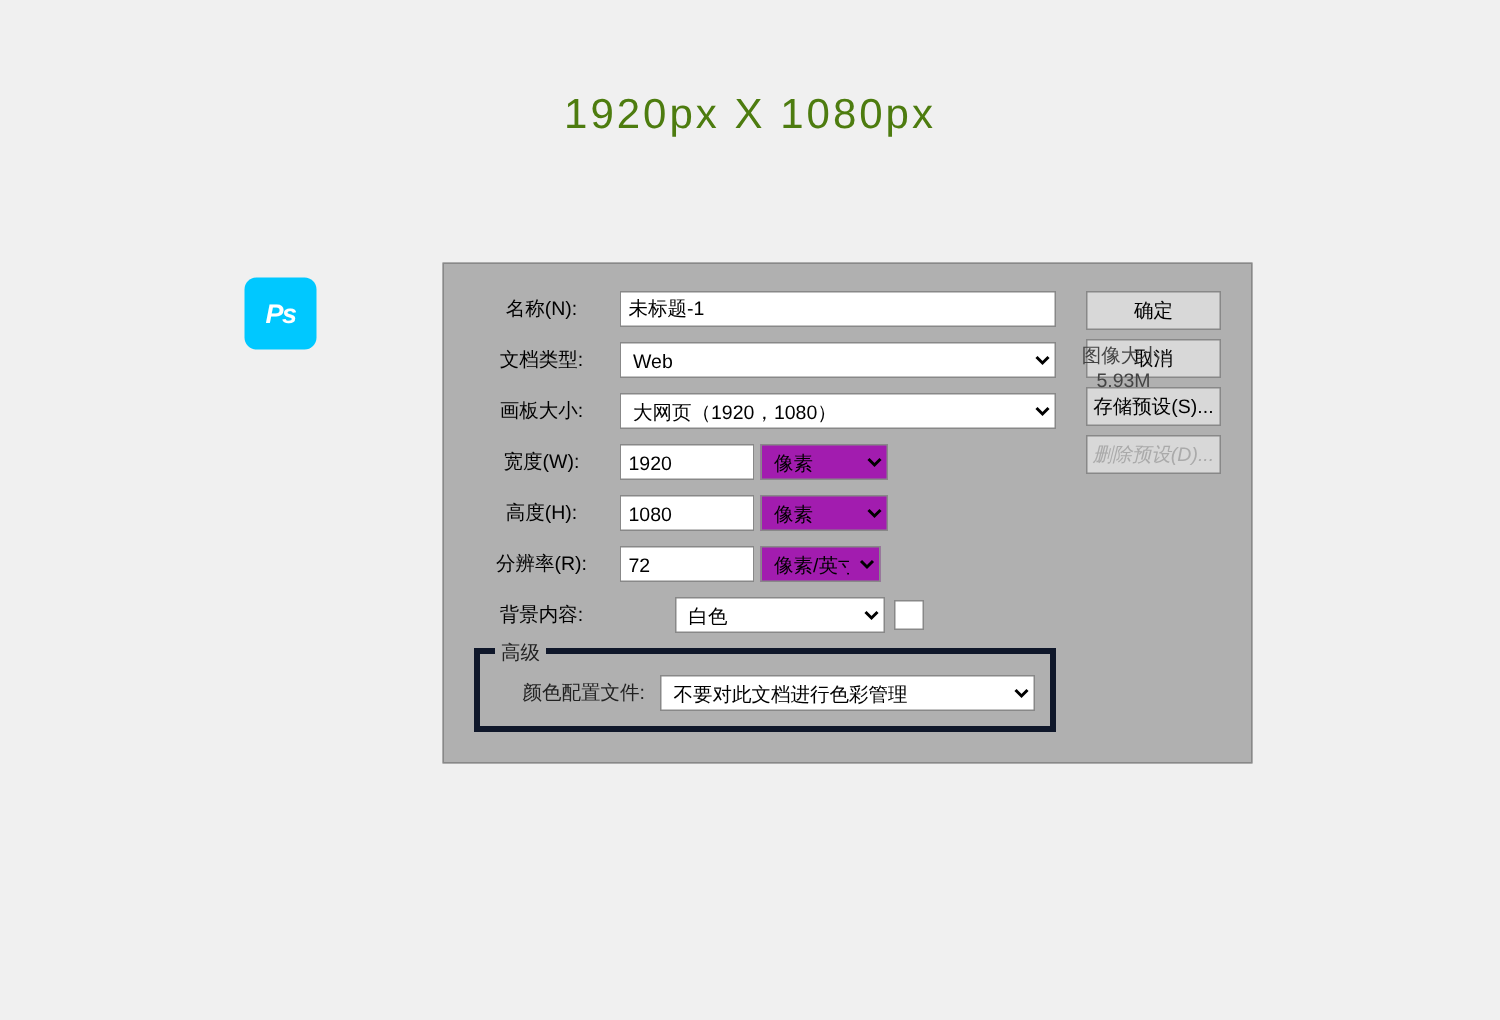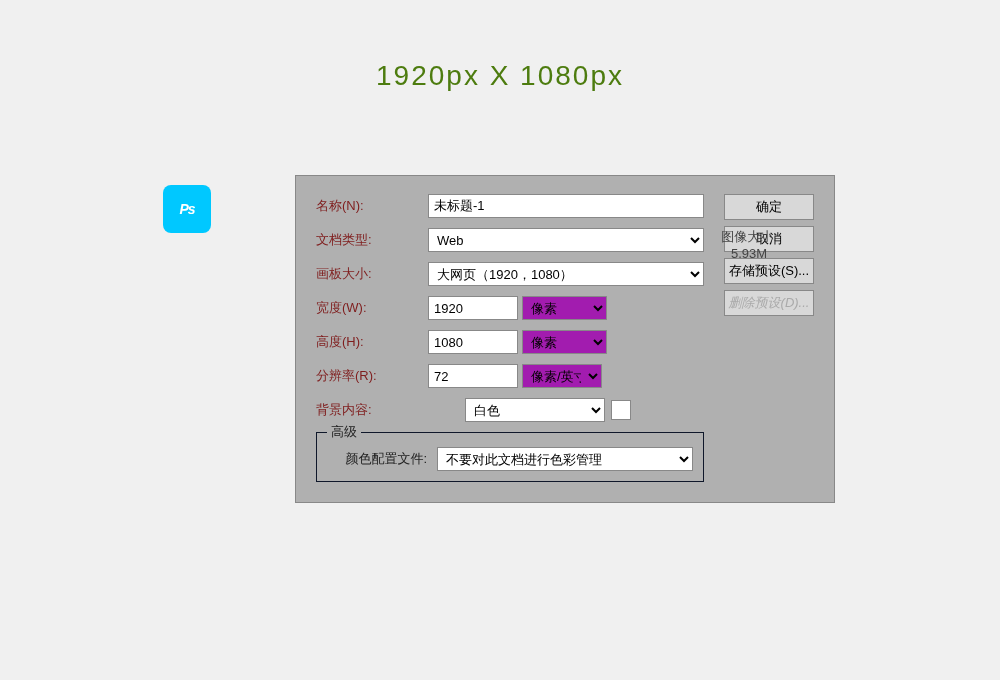--- a/index.html
+++ b/index.html
@@ -30,21 +30,21 @@
       left: 163px;
       top: 185px;
       width: 48px;
       height: 48px;
       background: #00c8ff;
       border-radius: 8px;
       display: flex;
       align-items: center;
       justify-content: center;
       font-weight: 900;
-      font-size: 14px;
+      font-size: 18px;
       color: #fff;
       letter-spacing: -1px;
     }
     .ps-icon span {
       font-style: italic;
       font-family: Arial, sans-serif;
       font-weight: 900;
     }
 
     
@@ -58,24 +58,24 @@
       padding: 18px 20px 20px 20px;
     }
 
     .form-row {
       display: flex;
       align-items: center;
       margin-bottom: 10px;
     }
 
     .form-label {
-      text-align: left;
-      width: 90px;
-      margin-right: 22px;
-      color: #7f1d1d;
+      text-align: center;
+      width: 90px;
+      margin-right: 7px;
+      color: #000000;
       font-size: 13px;
       white-space: nowrap;
     }
 
     .form-input {
       flex: 1;
       height: 24px;
       background: #fff;
       border: 1px solid #888;
       padding: 0 5px;
@@ -122,21 +122,21 @@
       width: 20px;
       height: 20px;
       background: #fff;
       border: 1px solid #888;
       margin-left: 6px;
       cursor: pointer;
     }
 
     
     .advanced-group {
-      border: 1px solid #0f172a;
+      border: 4px solid #0f172a;
       margin-top: 8px;
       padding: 6px 10px 10px 10px;
       position: relative;
     }
     .advanced-legend {
       position: absolute;
       top: -10px;
       left: 10px;
       background: #b0b0b0;
       padding: 0 4px;

